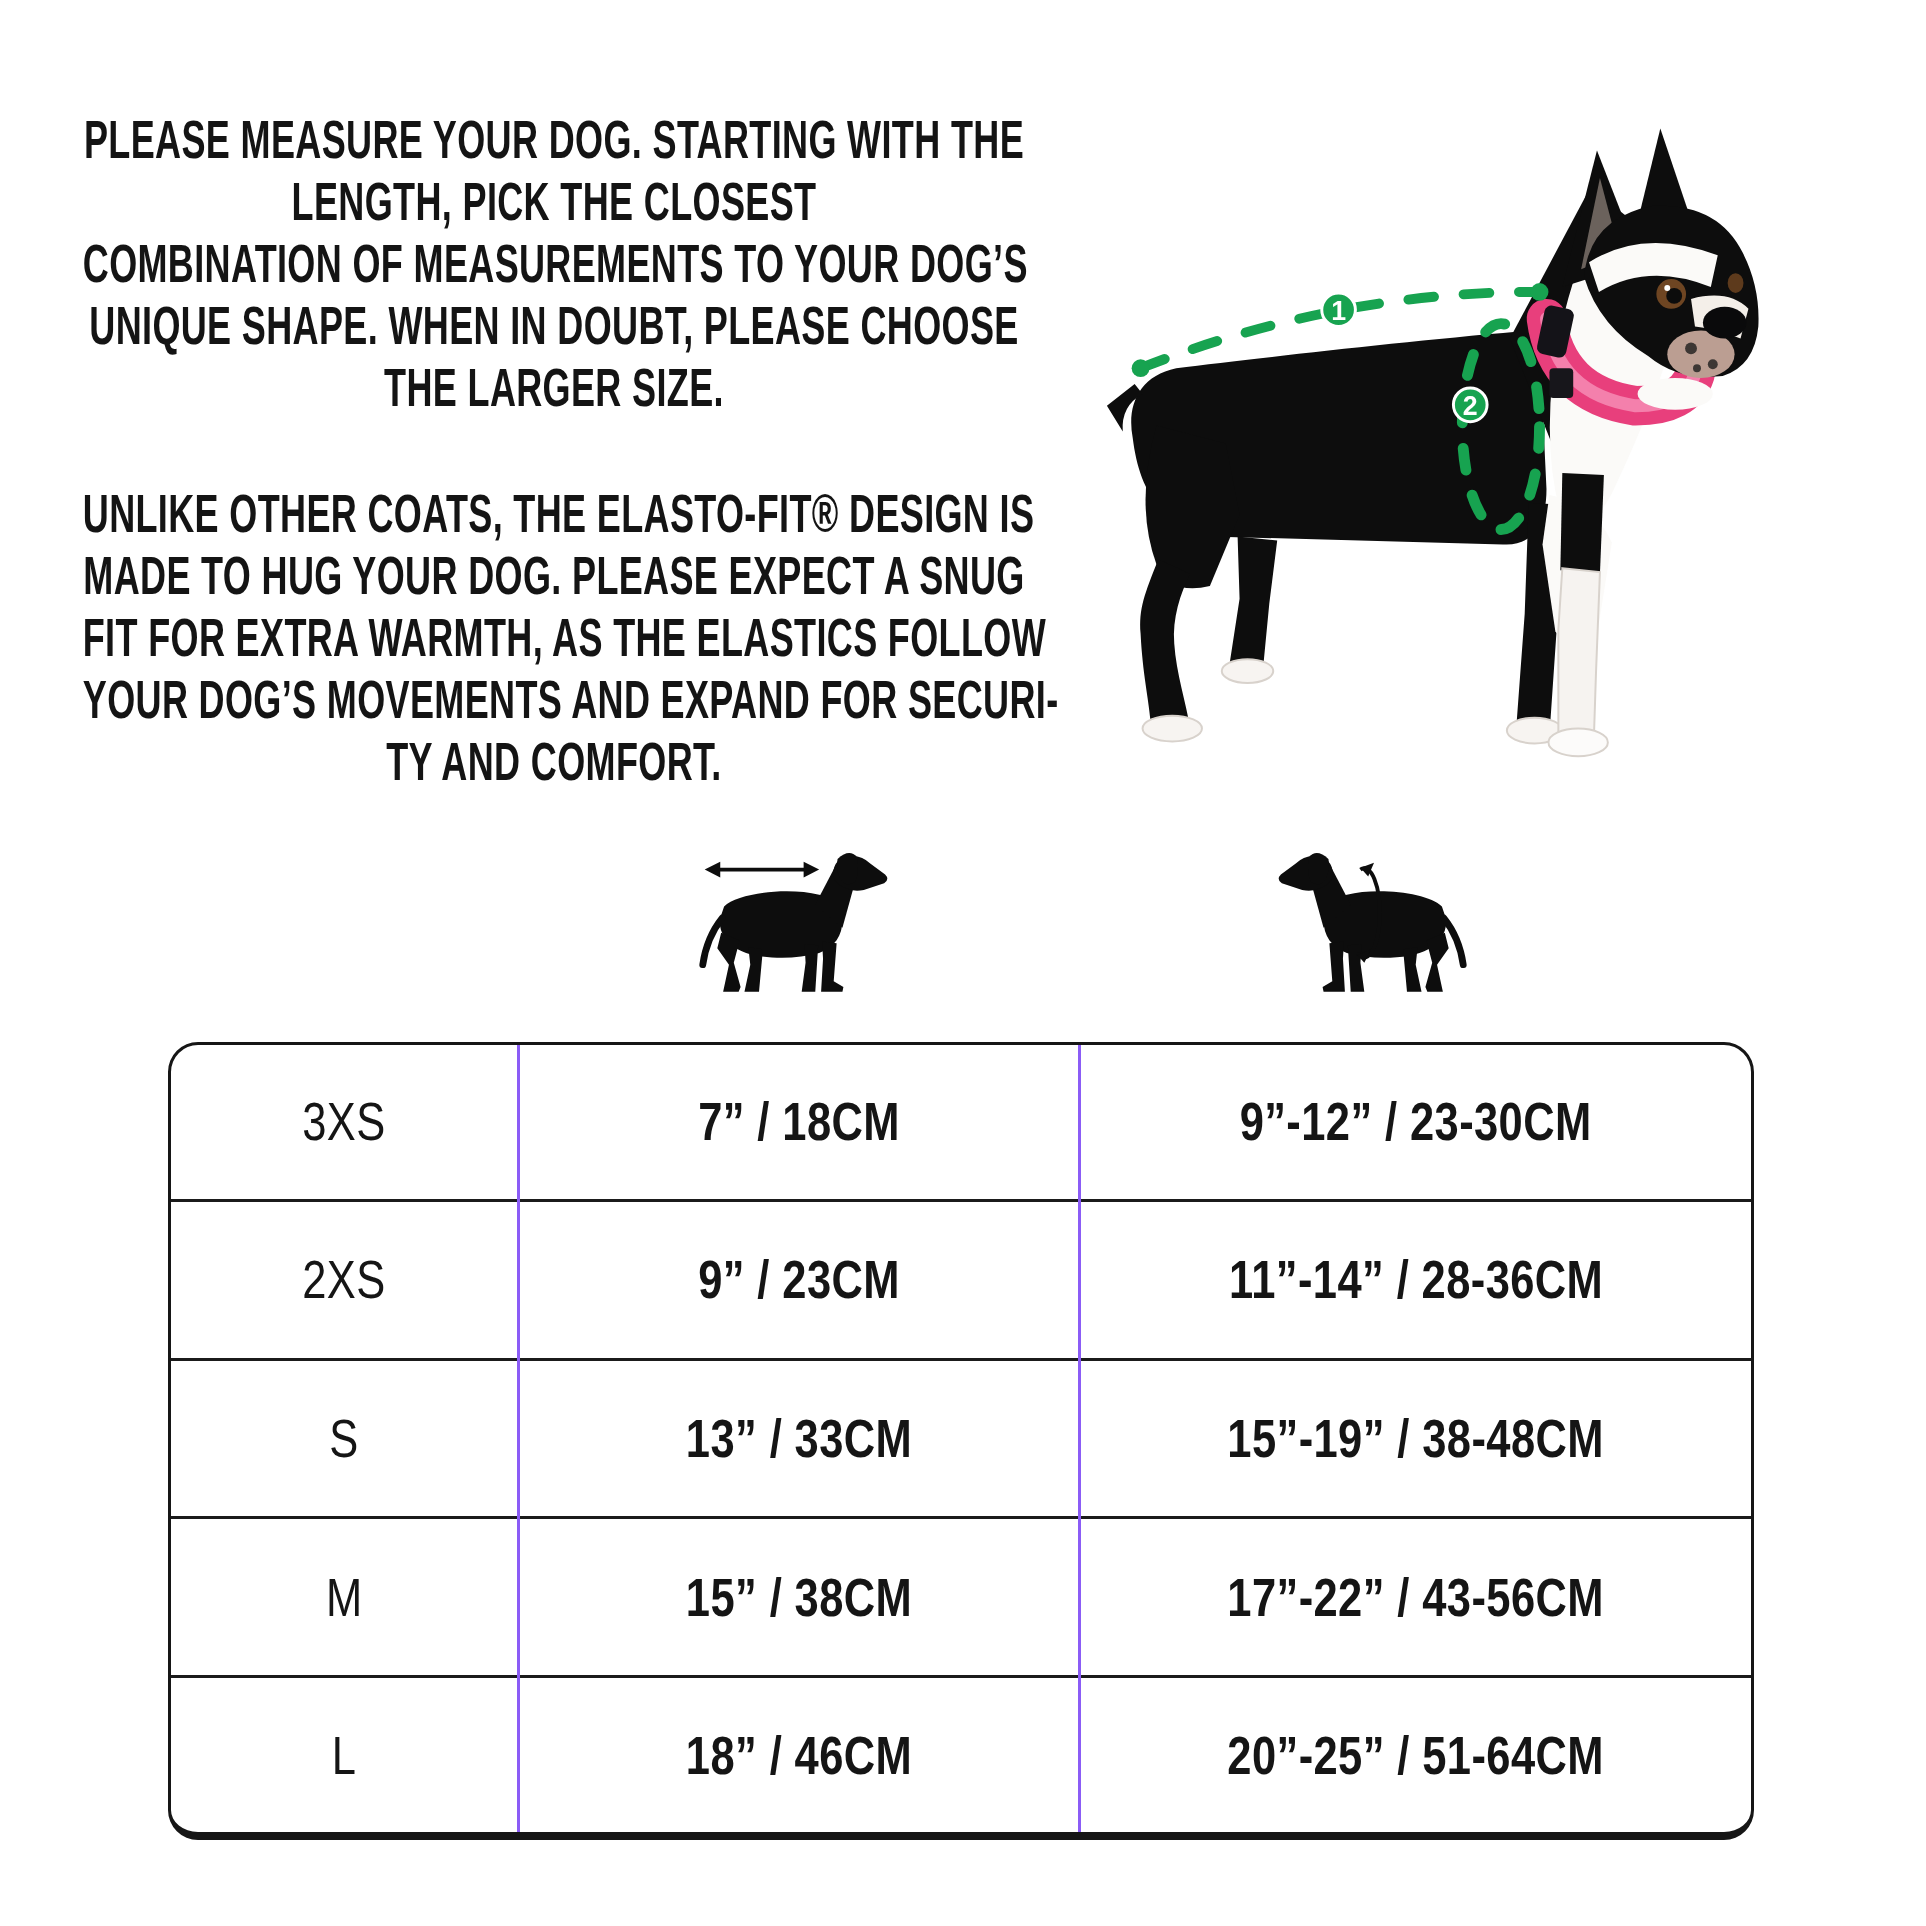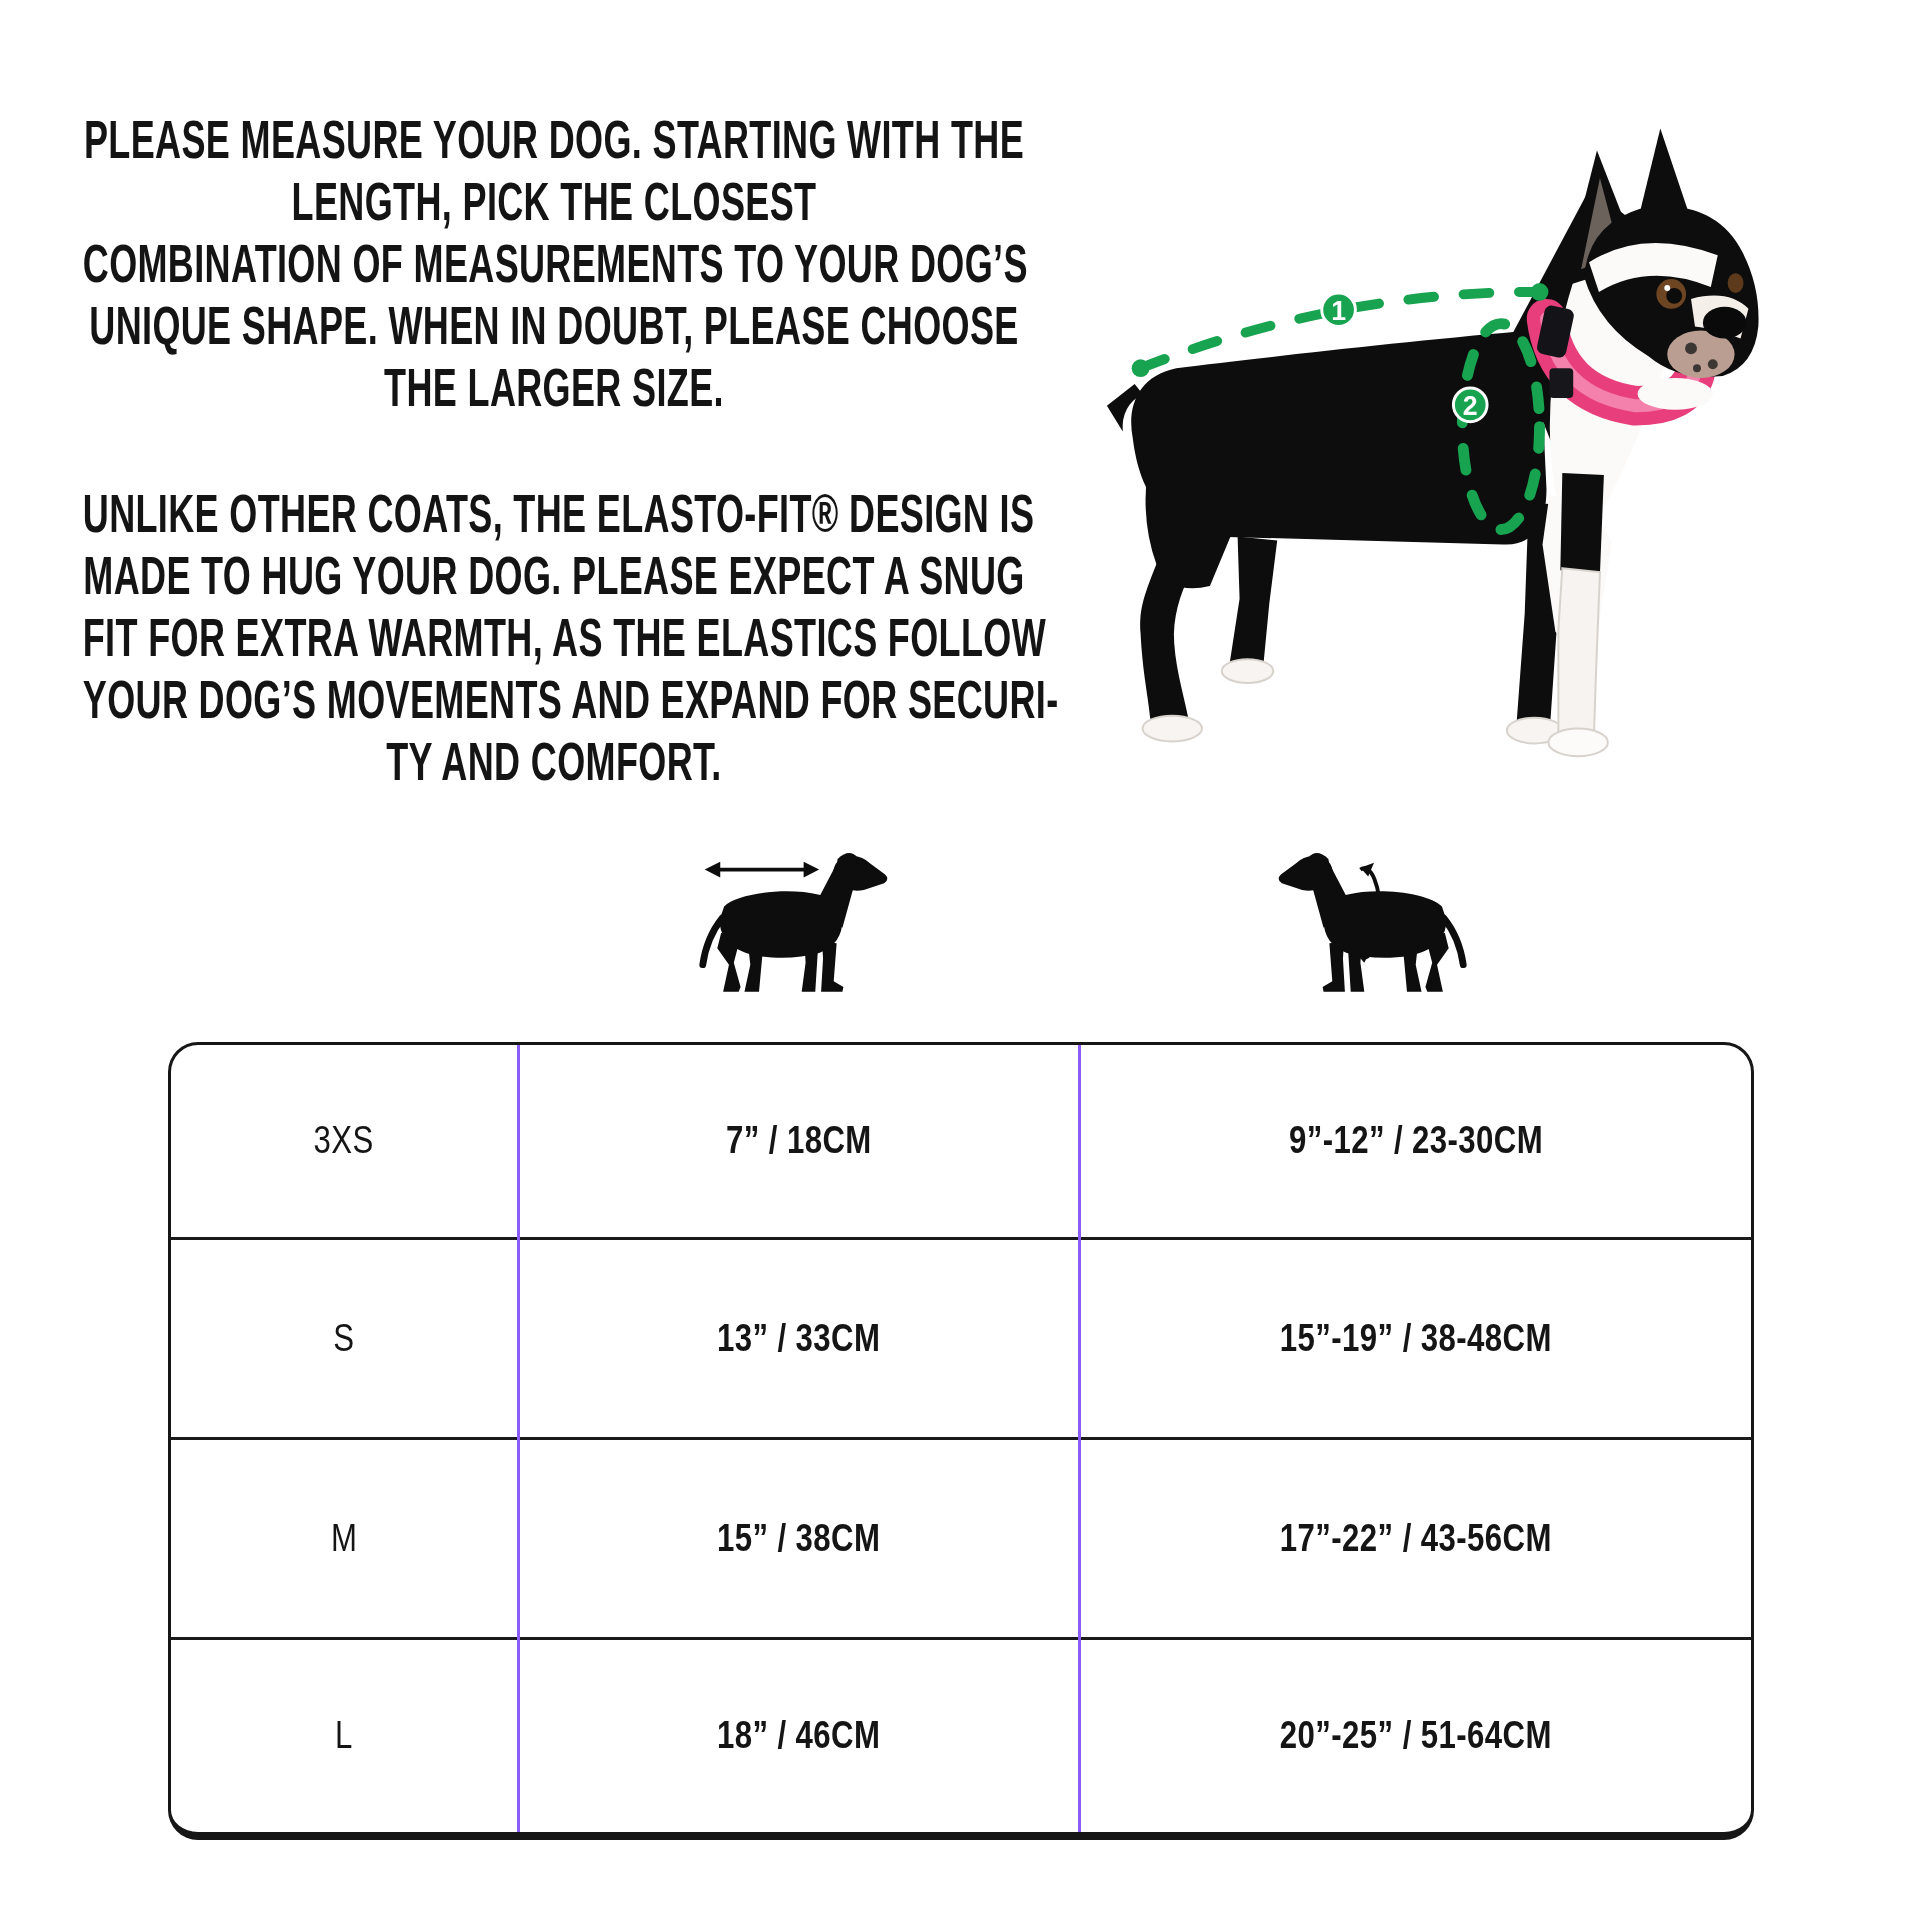--- a/index.html
+++ b/index.html
@@ -23,21 +23,21 @@
   .table-wrap{
     position:absolute;left:168px;top:1042px;width:1586px;height:798px;
     border:3px solid #161616;border-bottom-width:8px;border-radius:30px;
     background:#fff;box-sizing:border-box;overflow:hidden;
   }
   table.size{
     width:100%;height:100%;border-collapse:collapse;table-layout:fixed;
   }
   table.size td{
     text-align:center;vertical-align:middle;
-    font-size:38px;font-weight:normal;color:#151515;padding:0;
+    font-size:53px;font-weight:normal;color:#151515;padding:0;
   }
   table.size tr + tr td{border-top:3px solid #1b1b1b;}
   table.size td + td{border-left:3px solid #8b5cf6;font-weight:bold;}
   .cond{display:inline-block;transform:scaleX(0.82);white-space:nowrap;letter-spacing:0.5px;}
   
   .grn{fill:#17a350;}
   .grn-stroke{stroke:#17a350;fill:none;}
   .badge-num{fill:#ffffff;font-family:"Liberation Sans",sans-serif;font-weight:bold;font-size:27px;text-anchor:middle;}
   .sil{fill:#0d0d0d;}
 </style>
@@ -172,20 +172,25 @@
         <col style="width:35.5%">
         <col style="width:42.5%">
     </colgroup>
     <tbody>
         <tr>
           <td><span class="cond">3XS</span></td>
           <td><span class="cond">7” / 18CM</span></td>
           <td><span class="cond">9”-12” / 23-30CM</span></td>
         </tr>
         <tr>
+          <td><span class="cond">2XS</span></td>
+          <td><span class="cond">9” / 23CM</span></td>
+          <td><span class="cond">11”-14” / 28-36CM</span></td>
+        </tr>
+        <tr>
           <td><span class="cond">S</span></td>
           <td><span class="cond">13” / 33CM</span></td>
           <td><span class="cond">15”-19” / 38-48CM</span></td>
         </tr>
         <tr>
           <td><span class="cond">M</span></td>
           <td><span class="cond">15” / 38CM</span></td>
           <td><span class="cond">17”-22” / 43-56CM</span></td>
         </tr>
         <tr>

